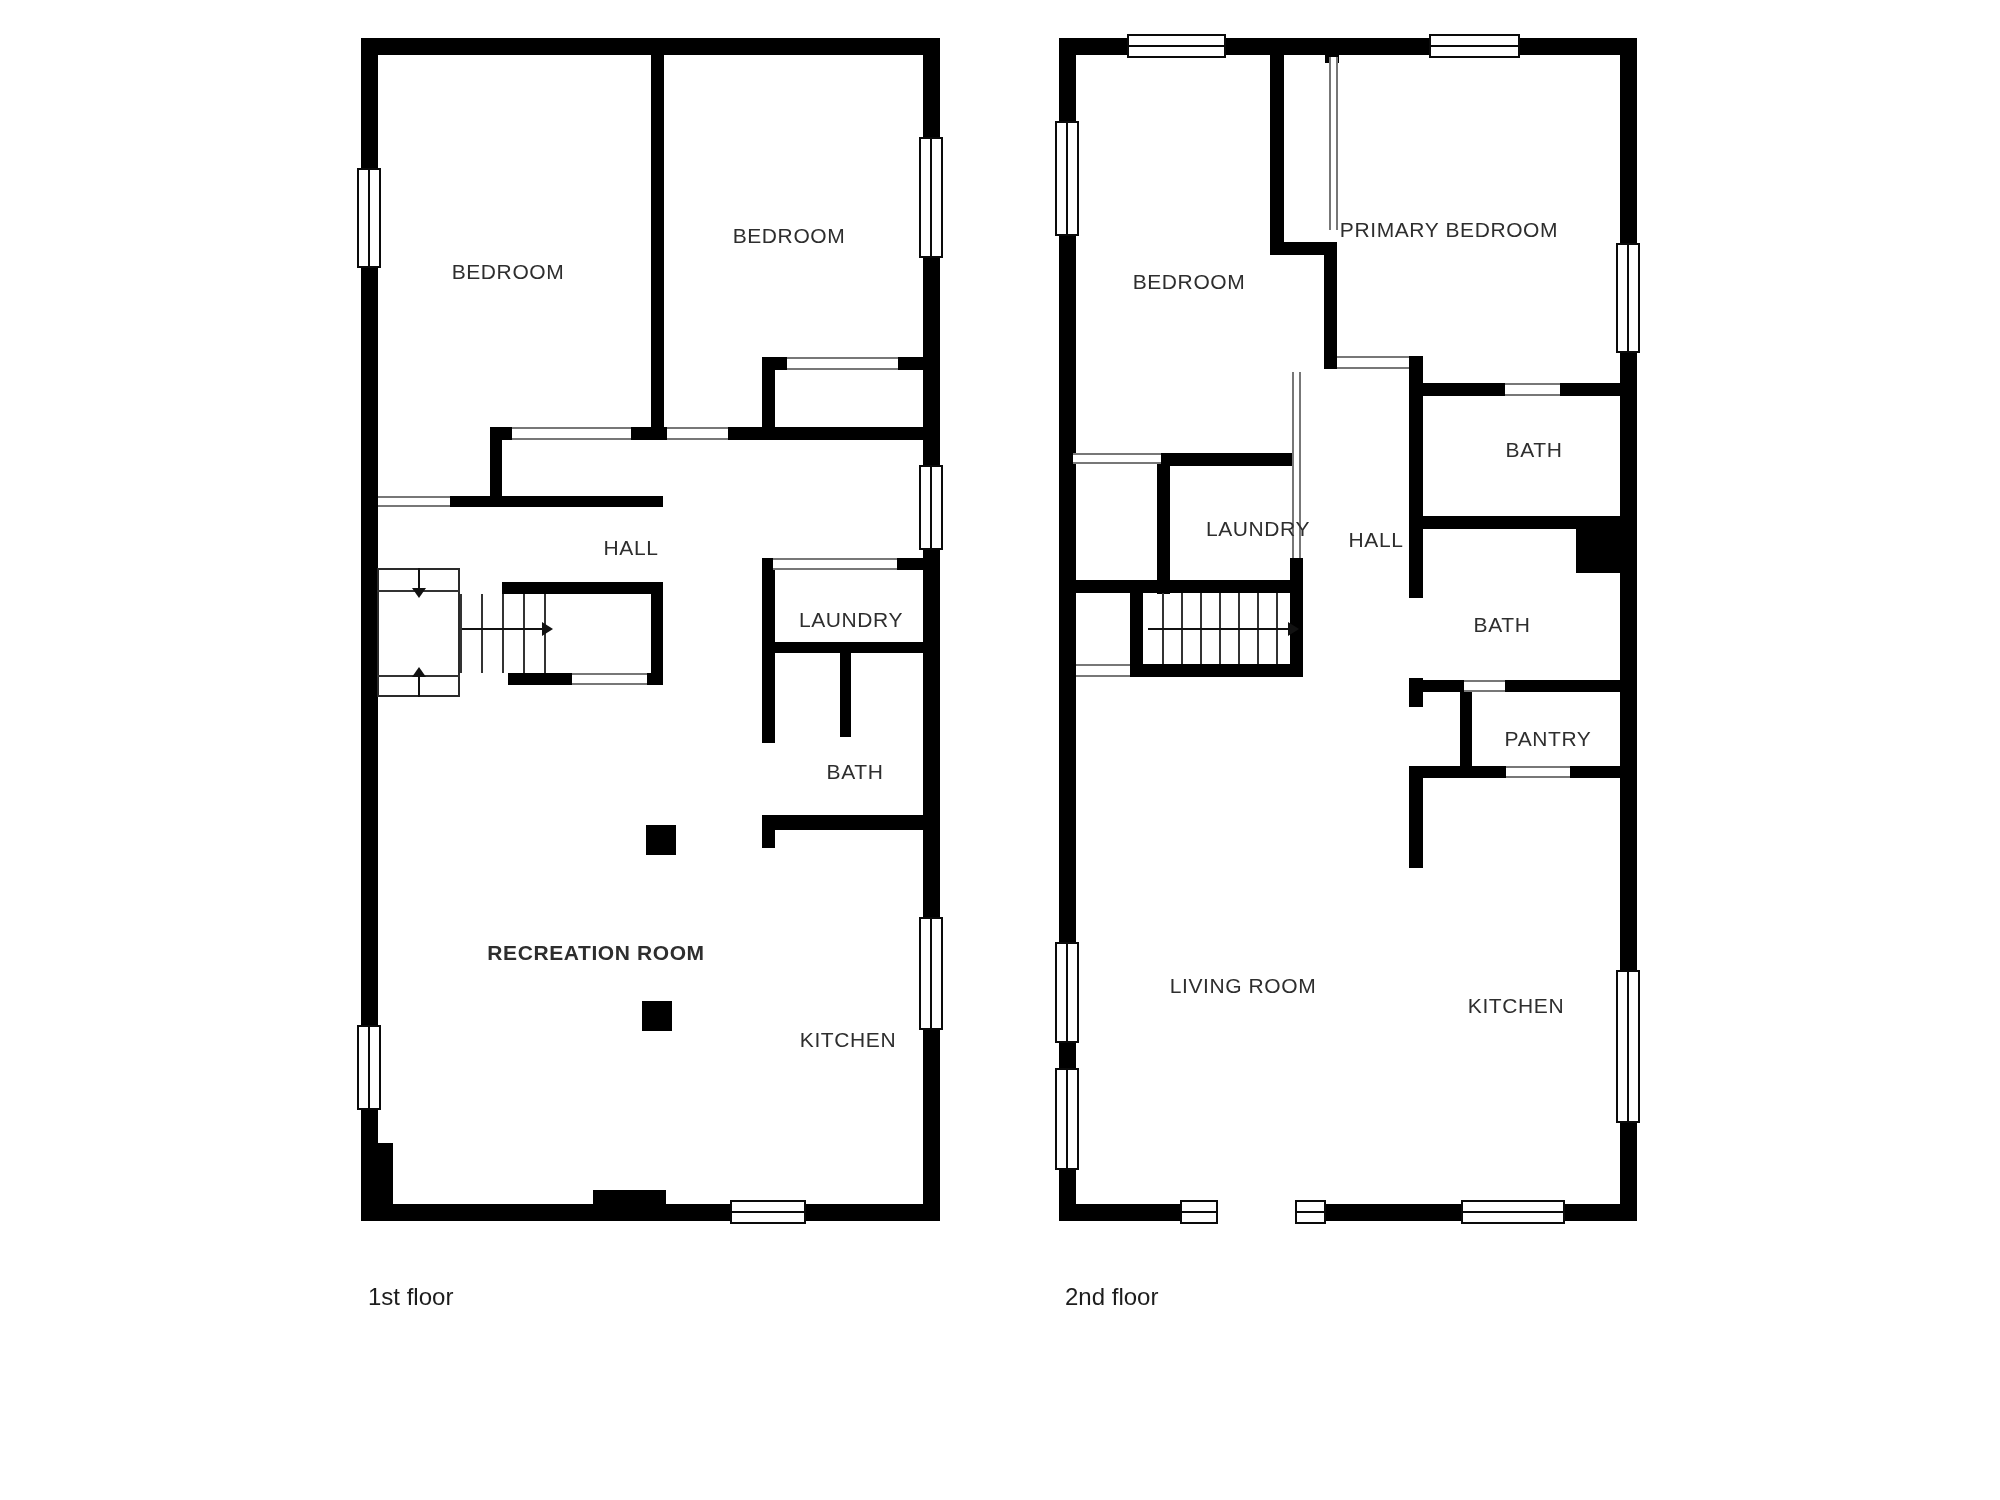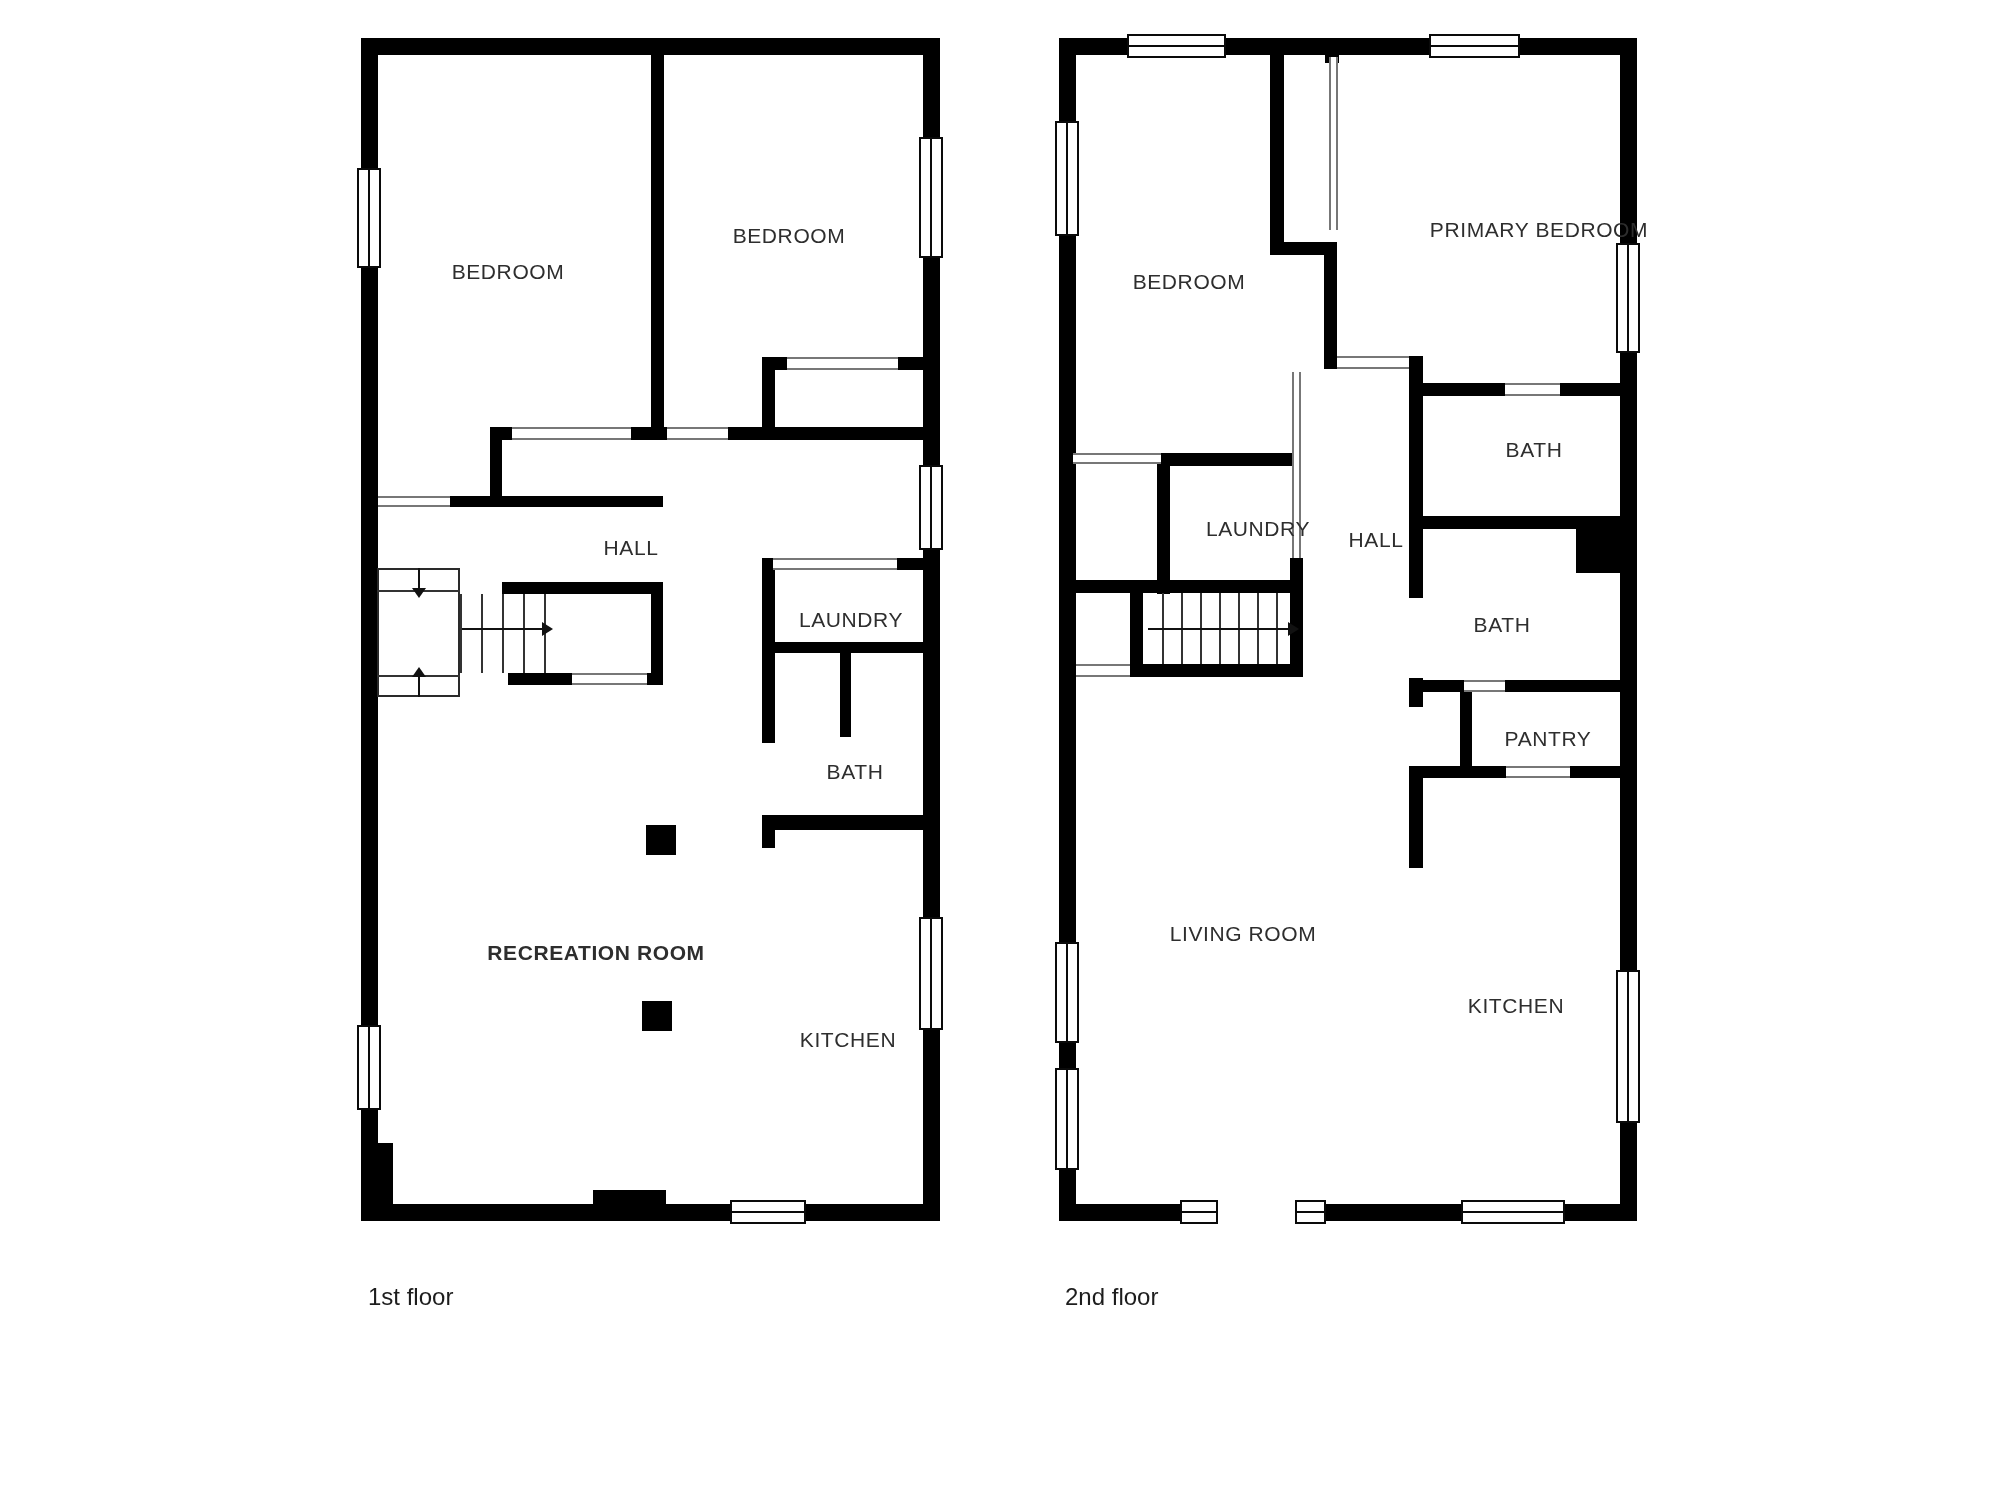--- a/index.html
+++ b/index.html
@@ -152,25 +152,25 @@
 
   <div class="room-label" style="left:508px;top:272px;">BEDROOM</div>
   <div class="room-label" style="left:789px;top:236px;">BEDROOM</div>
   <div class="room-label" style="left:631px;top:548px;">HALL</div>
   <div class="room-label" style="left:851px;top:620px;">LAUNDRY</div>
   <div class="room-label" style="left:855px;top:772px;">BATH</div>
   <div class="room-label" style="left:596px;top:953px;font-weight:bold;">RECREATION ROOM</div>
   <div class="room-label" style="left:848px;top:1040px;">KITCHEN</div>
 
   <div class="room-label" style="left:1189px;top:282px;">BEDROOM</div>
-  <div class="room-label" style="left:1539px;top:230px;">PRIMARY BEDROOM</div>
+  <div class="room-label" style="left:1449px;top:230px;">PRIMARY BEDROOM</div>
   <div class="room-label" style="left:1534px;top:450px;">BATH</div>
   <div class="room-label" style="left:1258px;top:529px;">LAUNDRY</div>
   <div class="room-label" style="left:1376px;top:540px;">HALL</div>
   <div class="room-label" style="left:1502px;top:625px;">BATH</div>
   <div class="room-label" style="left:1548px;top:739px;">PANTRY</div>
-  <div class="room-label" style="left:1243px;top:934px;">LIVING ROOM</div>
+  <div class="room-label" style="left:1243px;top:986px;">LIVING ROOM</div>
   <div class="room-label" style="left:1516px;top:1006px;">KITCHEN</div>
 
   <div class="floor-caption" style="left:368px;top:1283px;text-align:center;">1st floor</div>
   <div class="floor-caption" style="left:1065px;top:1283px;">2nd floor</div>
 
 </div>
 
 </body></html>

